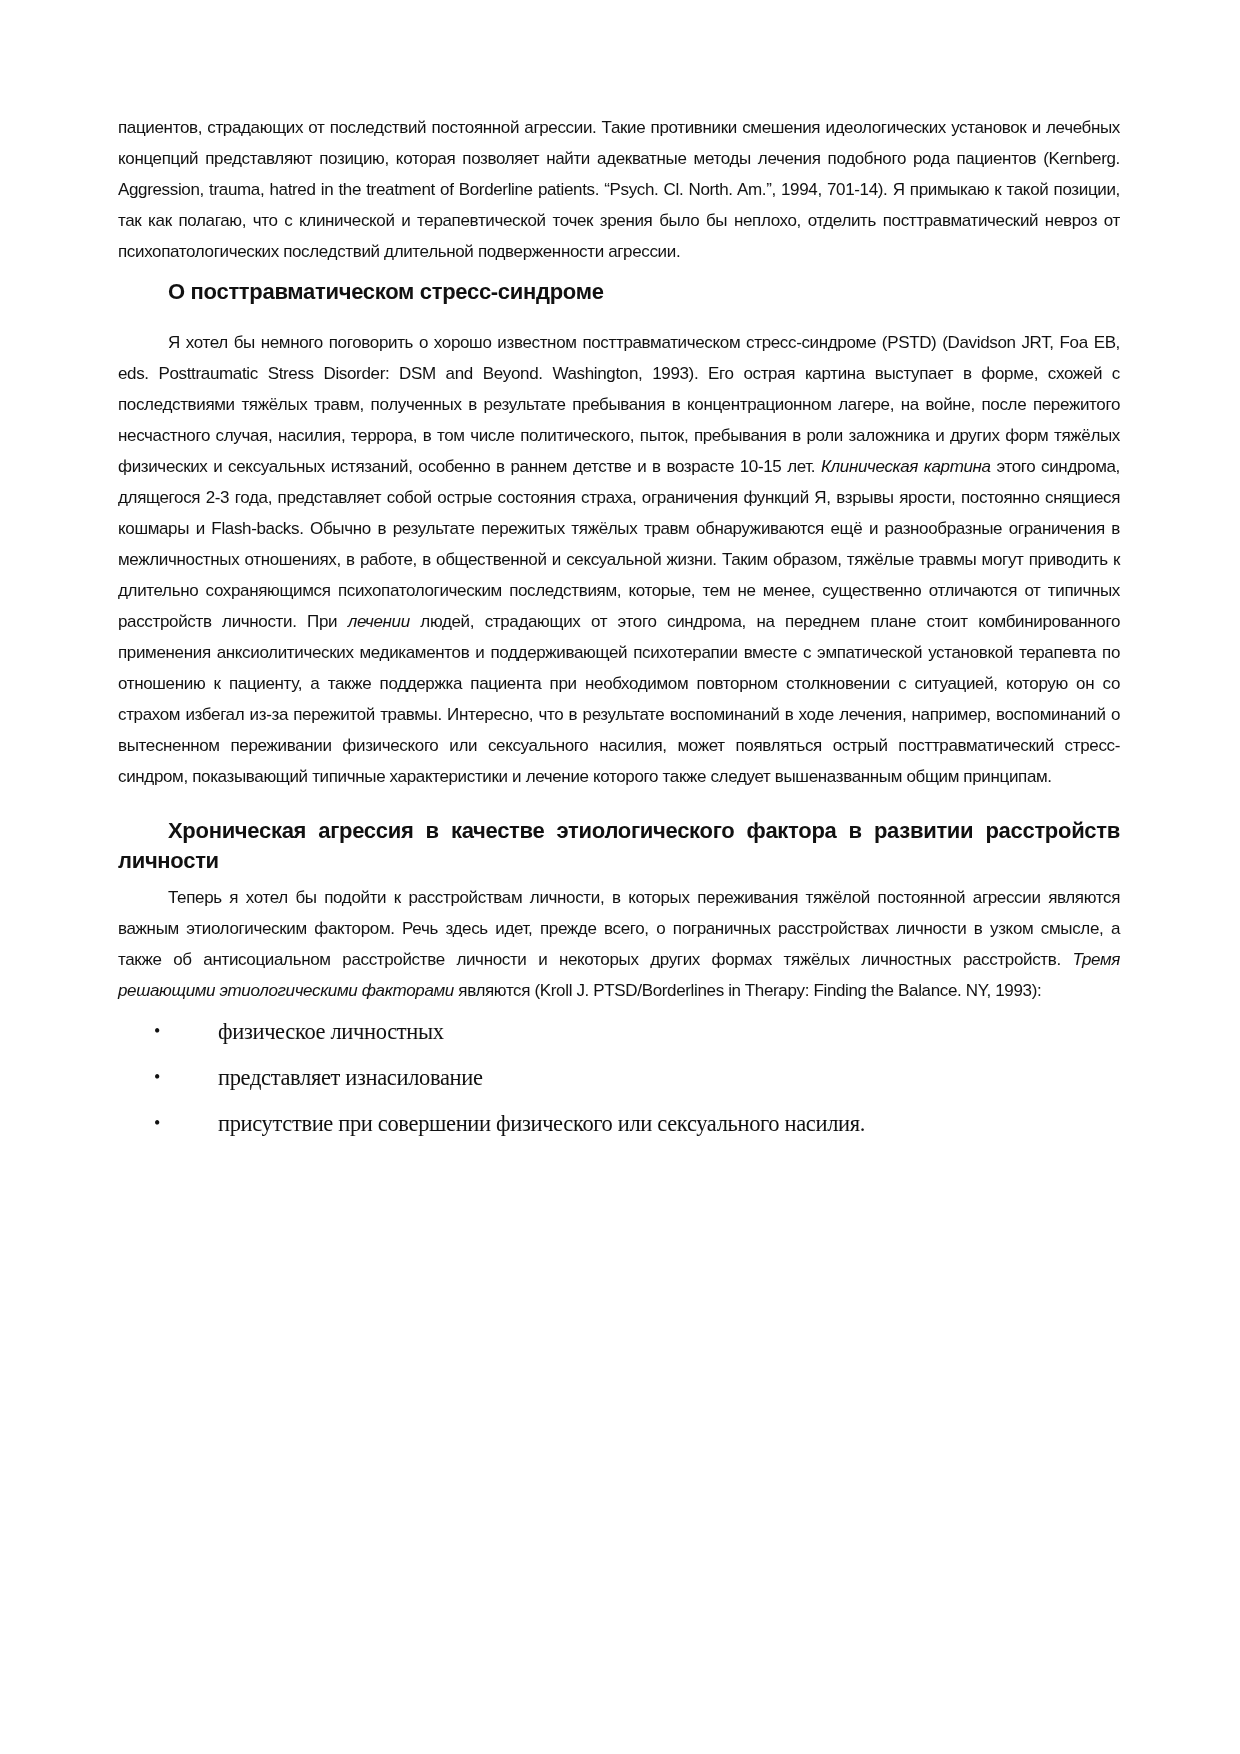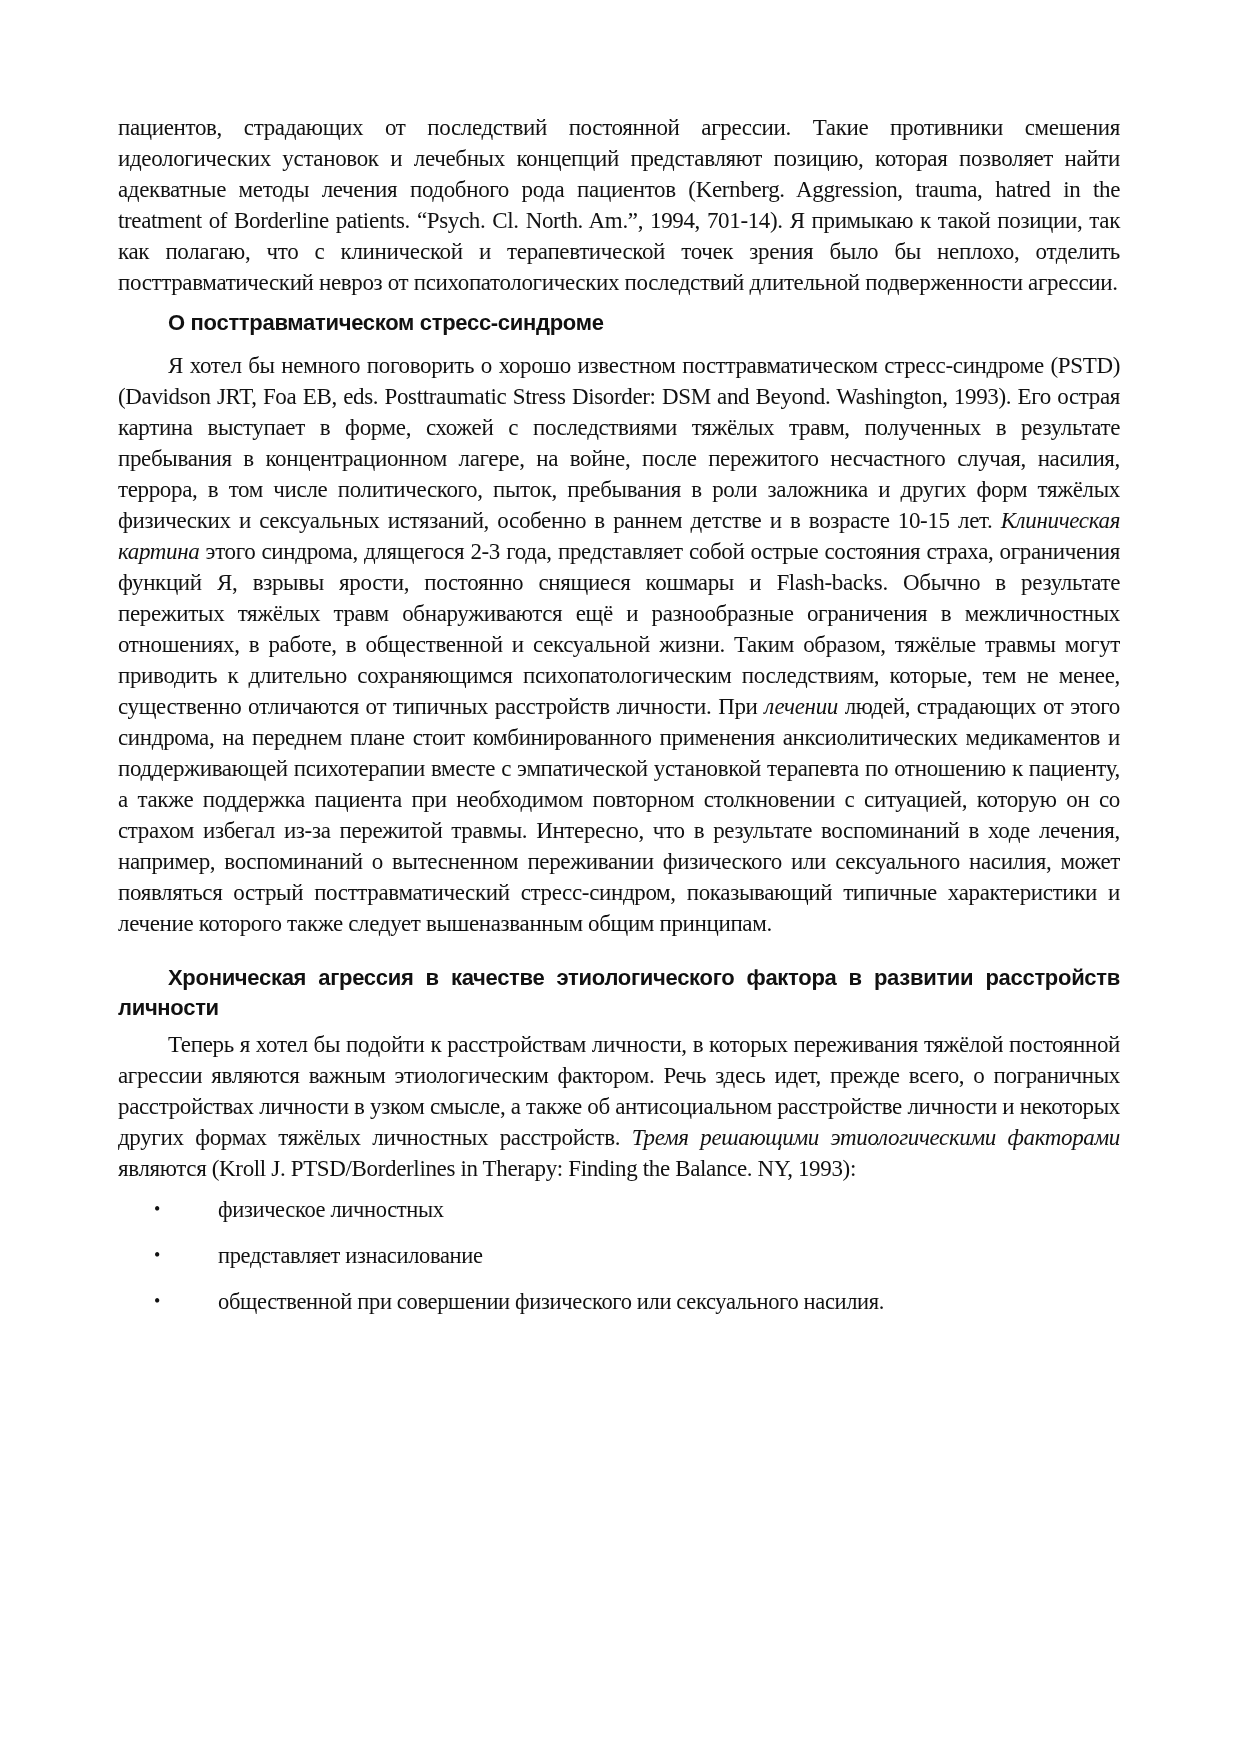--- a/index.html
+++ b/index.html
@@ -14,22 +14,22 @@
       overflow: hidden;
       color: #111111;
     }
     .page {
       position: absolute;
       left: 118px;
       top: 112px;
       width: 1002px;
     }
     .p {
-      font-family: Liberation Serif, serif;
-      font-size: 23px;
+      font-family: Liberation Sans, sans-serif;
+      font-size: 17px;
       line-height: 31px;
       text-align: justify;
       margin: 0;
       letter-spacing: -0.35px;
       word-spacing: 0px;
     }
     .p.indent {
       text-indent: 50px;
     }
     .h {
@@ -39,21 +39,21 @@
       line-height: 30px;
       margin: 0;
       letter-spacing: -0.3px;
       text-align: justify;
     }
     .h.indent {
       text-indent: 50px;
     }
     .h1 {
       margin-top: 10px;
-      margin-bottom: 12px;
+      margin-bottom: 20px;
     }
     .h2 {
       margin-top: 24px;
       margin-bottom: 6px;
     }
     em {
       font-style: italic;
     }
     .list {
       list-style: none;
@@ -96,17 +96,17 @@
     <li>
       <span class="bullet">•</span>
       <span>физическое личностных</span>
     </li>
     <li>
       <span class="bullet">•</span>
       <span>представляет изнасилование</span>
     </li>
     <li>
       <span class="bullet">•</span>
-      <span>общественной при совершении физического или сексуального насилия.</span>
+      <span>присутствие при совершении физического или сексуального насилия.</span>
     </li>
   </ul>
 
 </div>
 
 </body></html>

